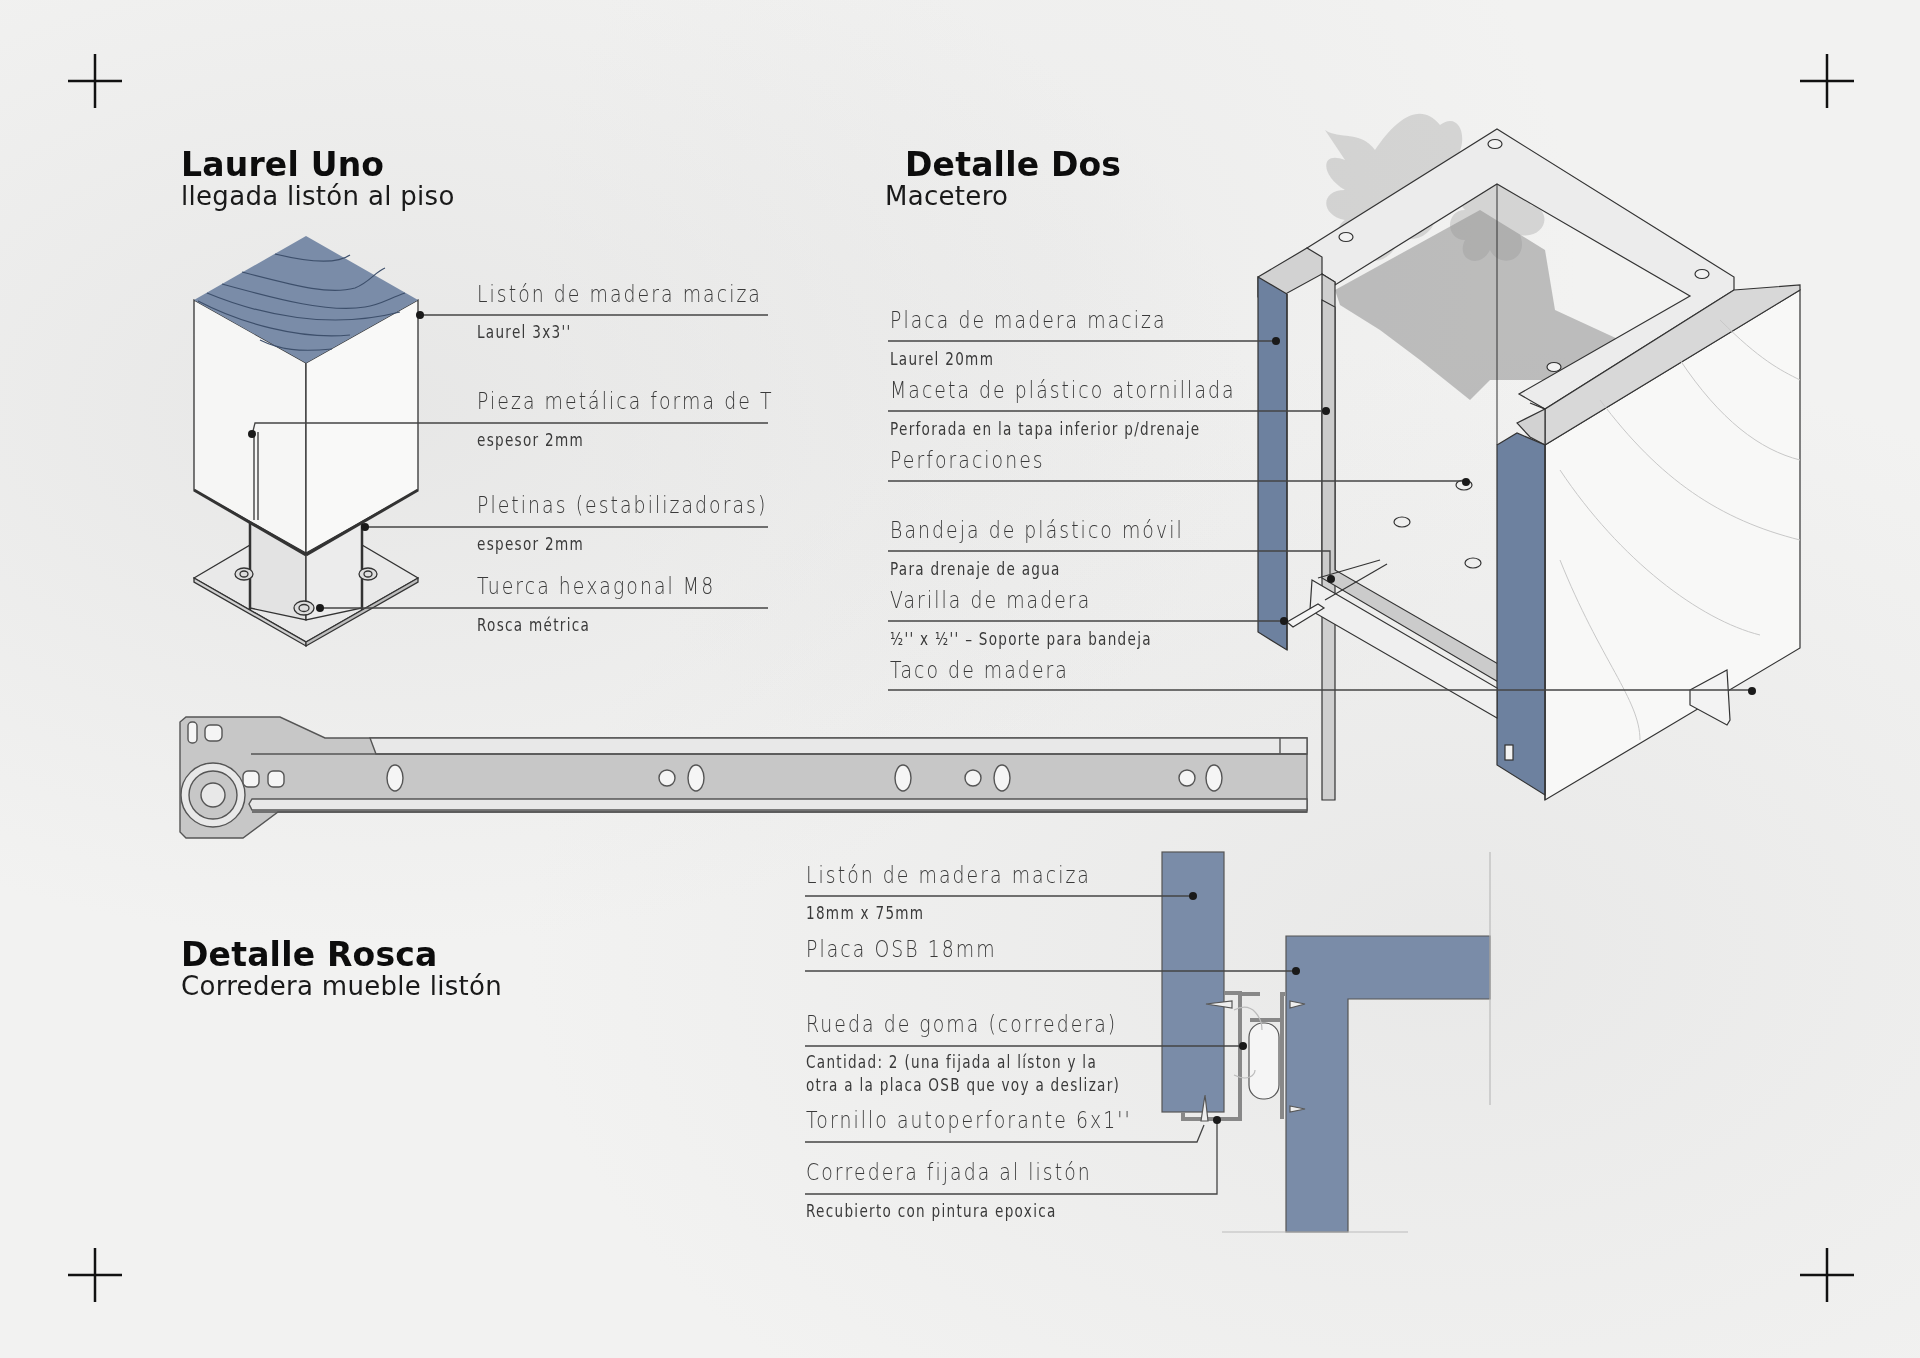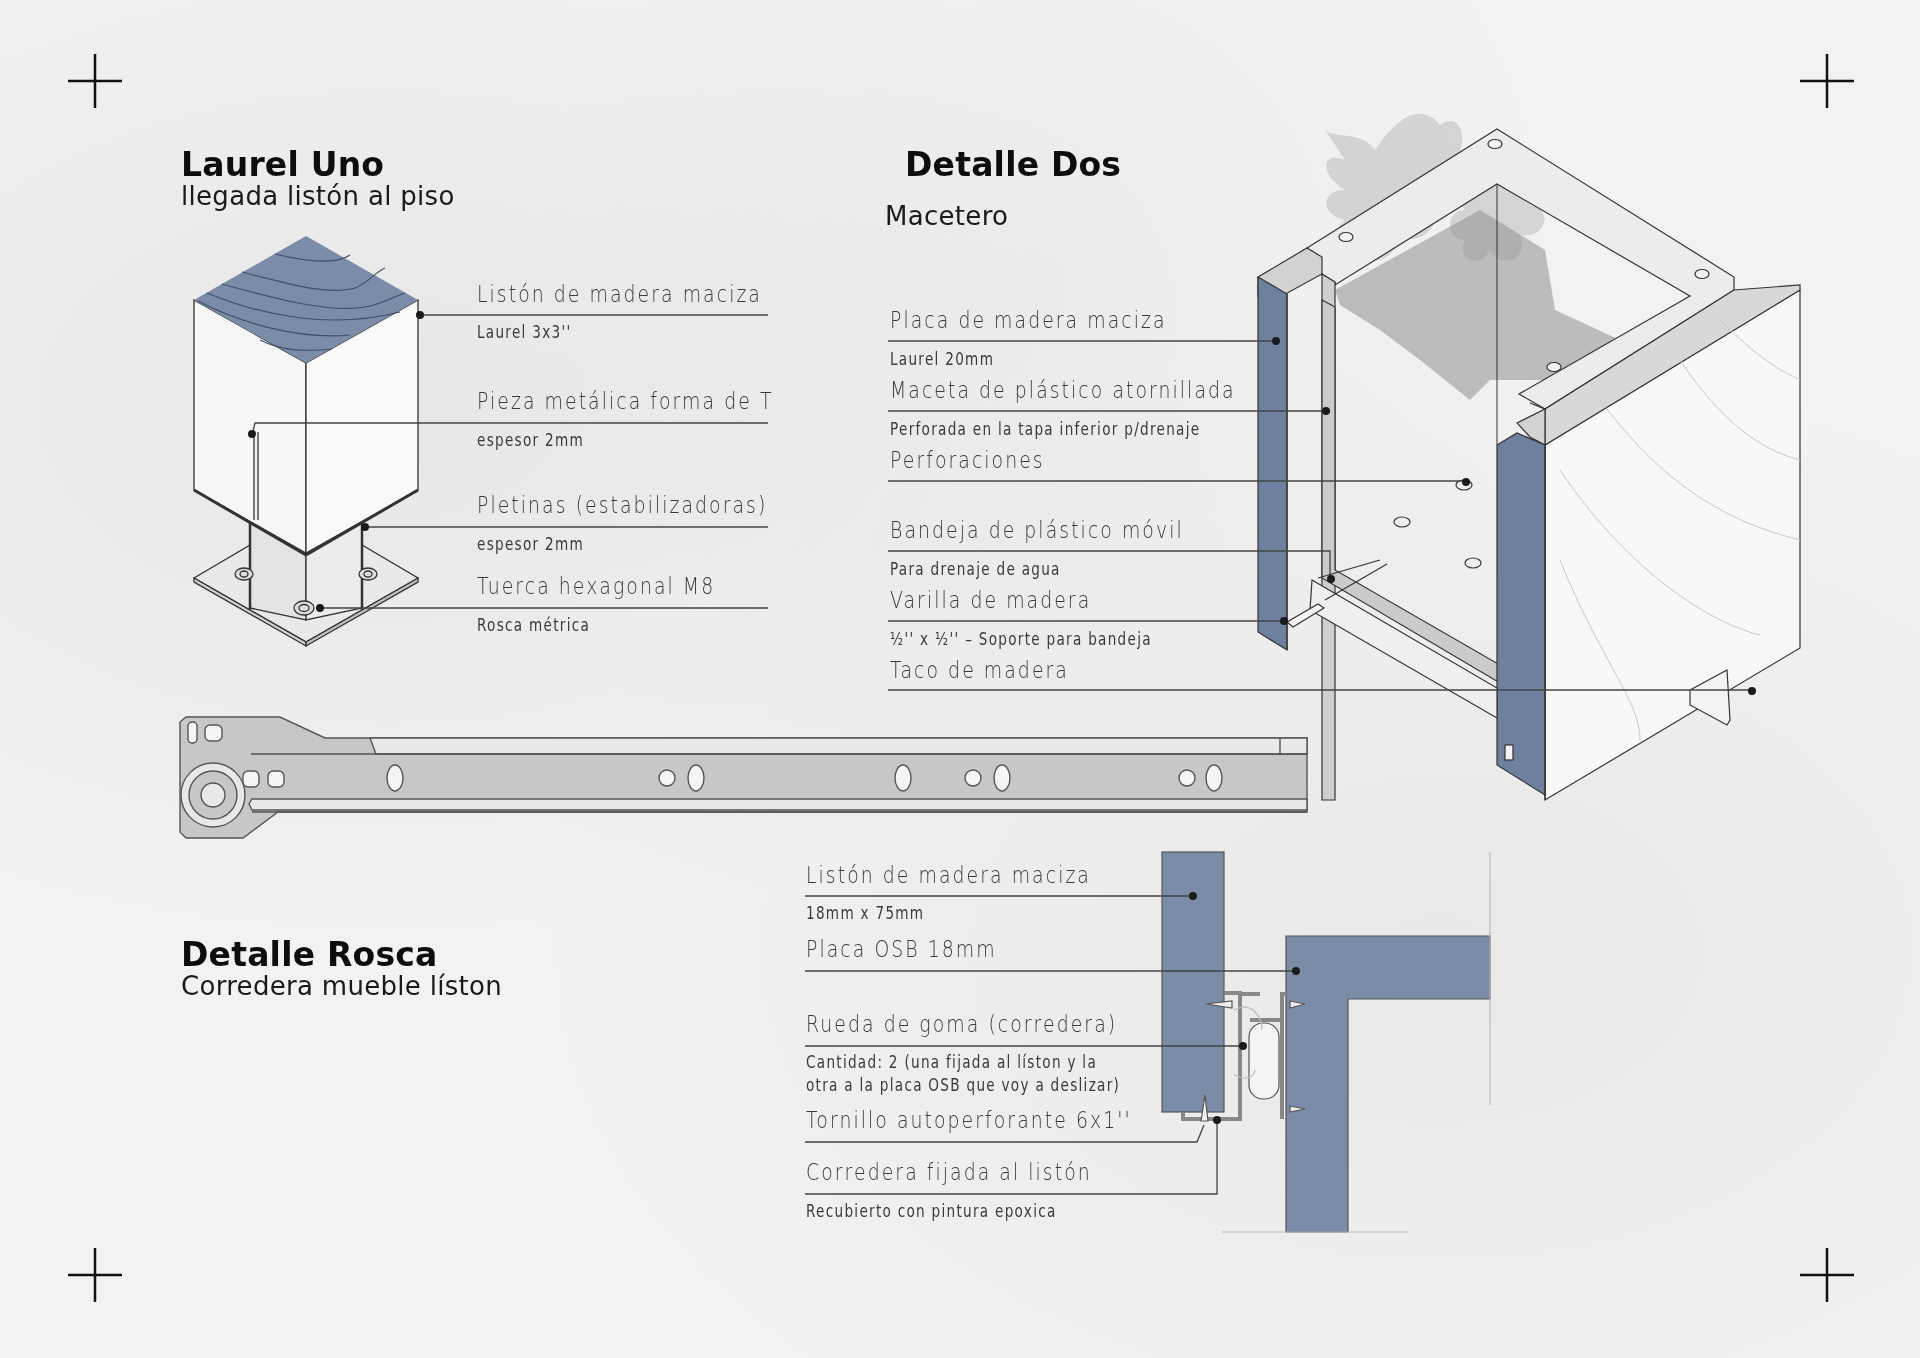--- a/index.html
+++ b/index.html
@@ -248,35 +248,35 @@
 <div class="abs lbl" style="left:477px;top:283px;">Listón de madera maciza</div>
 <div class="abs sub" style="left:477px;top:322px;">Laurel 3x3''</div>
 <div class="abs lbl" style="left:477px;top:390px;">Pieza metálica forma de T</div>
 <div class="abs sub" style="left:477px;top:430px;">espesor 2mm</div>
 <div class="abs lbl" style="left:477px;top:494px;">Pletinas (estabilizadoras)</div>
 <div class="abs sub" style="left:477px;top:534px;">espesor 2mm</div>
 <div class="abs lbl" style="left:477px;top:575px;">Tuerca hexagonal M8</div>
 <div class="abs sub" style="left:477px;top:615px;">Rosca métrica</div>
 
 <div class="abs title" style="left:905px;top:148px;">Detalle Dos</div>
-<div class="abs subtitle" style="left:885px;top:183px;margin-top:20px;">Macetero</div>
+<div class="abs subtitle" style="left:885px;top:183px;">Macetero</div>
 
 <div class="abs lbl" style="left:890px;top:309px;">Placa de madera maciza</div>
 <div class="abs sub" style="left:890px;top:349px;">Laurel 20mm</div>
 <div class="abs lbl" style="left:890px;top:379px;">Maceta de plástico atornillada</div>
 <div class="abs sub" style="left:890px;top:419px;">Perforada en la tapa inferior p/drenaje</div>
 <div class="abs lbl" style="left:890px;top:449px;">Perforaciones</div>
 <div class="abs lbl" style="left:890px;top:519px;">Bandeja de plástico móvil</div>
 <div class="abs sub" style="left:890px;top:559px;">Para drenaje de agua</div>
 <div class="abs lbl" style="left:890px;top:589px;">Varilla de madera</div>
 <div class="abs sub" style="left:890px;top:629px;">½'' x ½'' – Soporte para bandeja</div>
 <div class="abs lbl" style="left:890px;top:659px;">Taco de madera</div>
 
 <div class="abs title" style="left:181px;top:938px;">Detalle Rosca</div>
-<div class="abs subtitle" style="left:181px;top:973px;">Corredera mueble líston</div>
+<div class="abs subtitle" style="left:181px;top:973px;">Corredera mueble listón</div>
 
 <div class="abs lbl" style="left:806px;top:864px;">Listón de madera maciza</div>
 <div class="abs sub" style="left:806px;top:903px;">18mm x 75mm</div>
 <div class="abs lbl" style="left:806px;top:938px;">Placa OSB 18mm</div>
 <div class="abs lbl" style="left:806px;top:1013px;">Rueda de goma (corredera)</div>
 <div class="abs sub" style="left:806px;top:1052px;">Cantidad: 2 (una fijada al líston y la</div>
 <div class="abs sub" style="left:806px;top:1075px;">otra a la placa OSB que voy a deslizar)</div>
 <div class="abs lbl" style="left:806px;top:1109px;">Tornillo autoperforante 6x1''</div>
 <div class="abs lbl" style="left:806px;top:1161px;">Corredera fijada al listón</div>
 <div class="abs sub" style="left:806px;top:1201px;">Recubierto con pintura epoxica</div>

